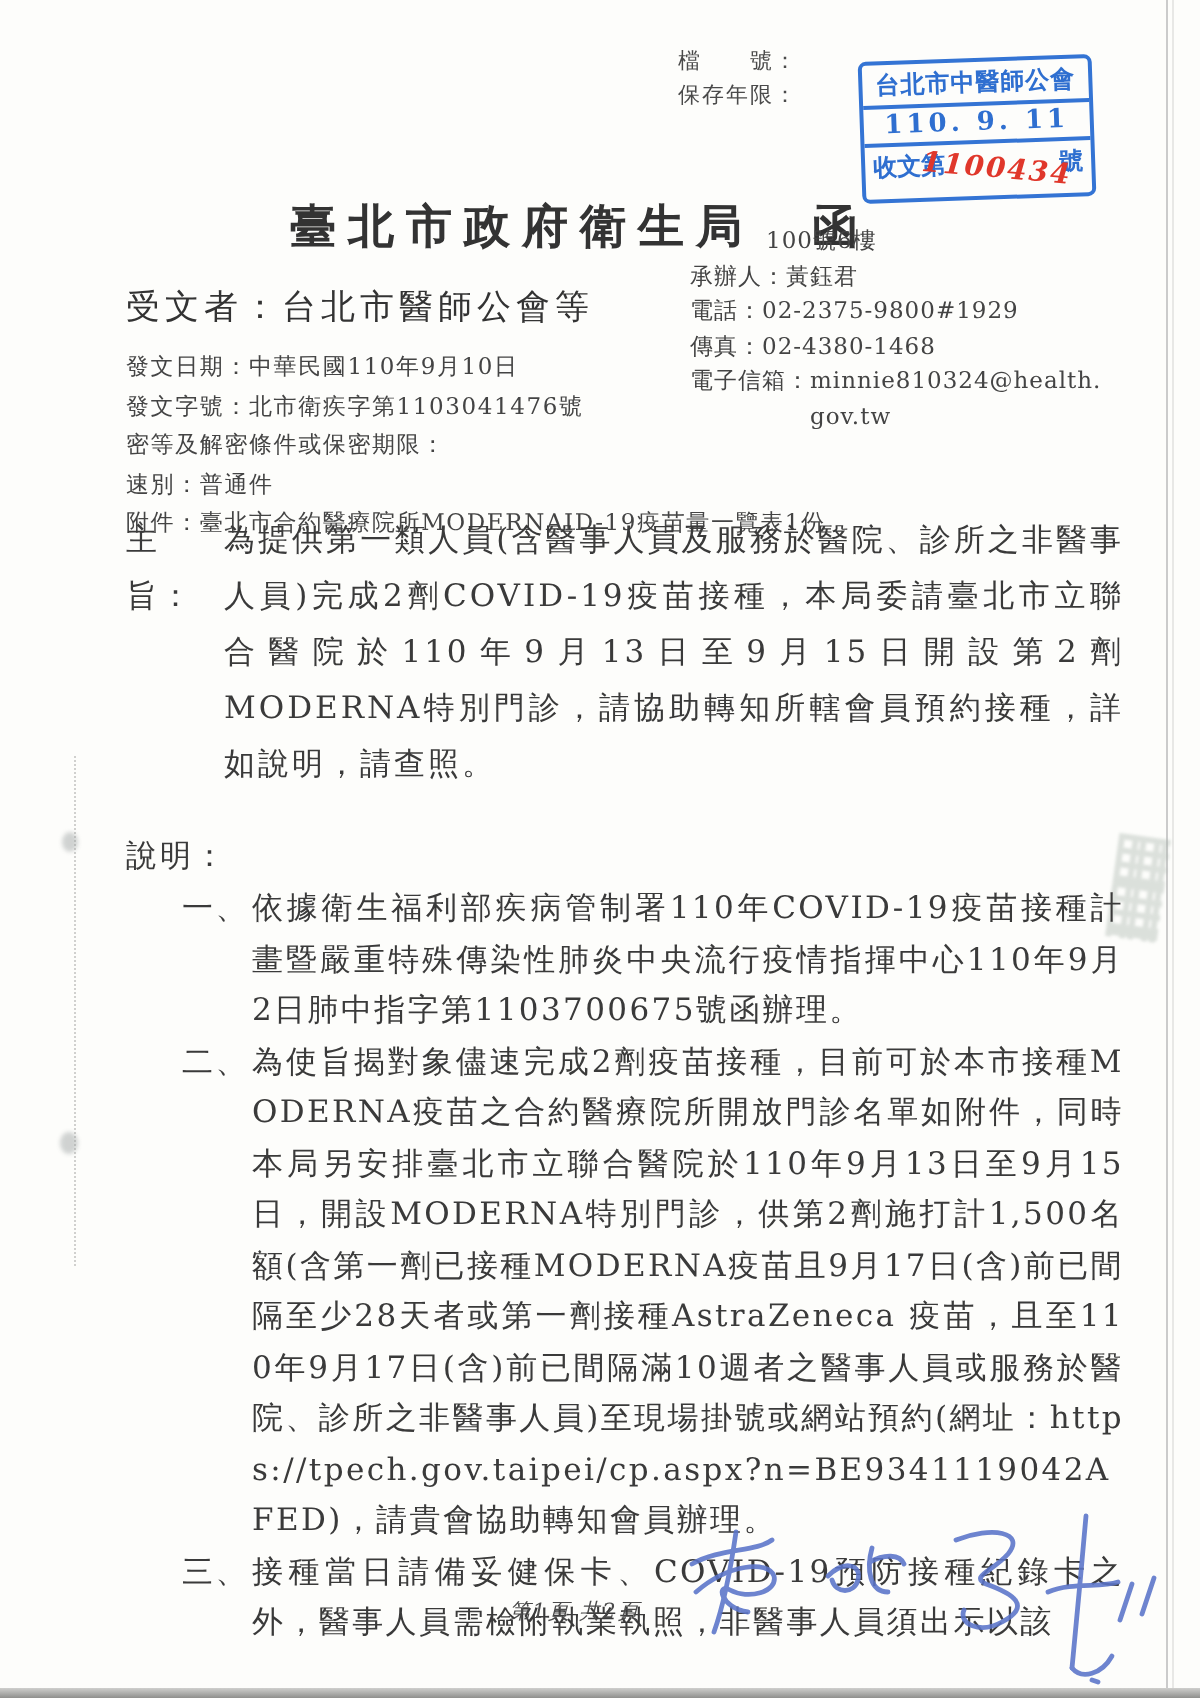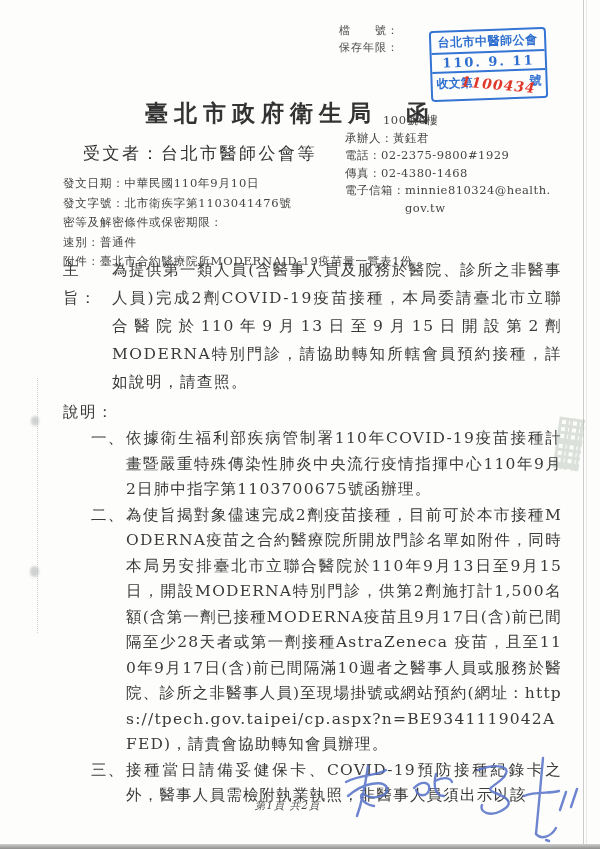--- a/index.html
+++ b/index.html
@@ -42,32 +42,32 @@
   .doc-title{left:0;right:20px;top:64px;text-align:center;
     font-size:23px;font-weight:600;letter-spacing:6px;color:#333;margin-top:34px;}
 
   
   .contact{left:345px;top:112px;font-size:11.5px;line-height:17.5px;
     color:#444;letter-spacing:.5px;}
   .indent3{padding-left:38px;}
   .indent5{padding-left:60px;}
 
   
-  .recipient{left:63px;top:142px;font-size:17px;letter-spacing:2.5px;color:#333;margin-left:20px;}
+  .recipient{left:63px;top:142px;font-size:17px;letter-spacing:2.5px;color:#333;}
 
   
   .meta{left:63px;top:174px;font-size:11.5px;line-height:19.5px;
     letter-spacing:.8px;color:#444;}
 
   
   .main{left:63px;top:256px;width:499px;}
   .subject{display:flex;font-size:15.5px;line-height:28px;letter-spacing:1.5px;}
   .subject-label{width:49px;flex:none;}
   .subject-text{flex:1;text-align:justify;text-align-last:left;}
-  .expl-label{font-size:15.5px;line-height:28px;letter-spacing:1.5px;margin-top:2px;}
+  .expl-label{font-size:15.5px;line-height:28px;letter-spacing:1.5px;margin-top:18px;}
   .expl-items{margin-left:28px;}
   .expl-item{display:flex;font-size:15.5px;line-height:25.5px;letter-spacing:1.2px;}
   .item-no{width:35px;flex:none;}
   .item-text{flex:1;text-align:justify;text-align-last:left;word-break:break-all;}
 
   
   .page-footer{left:0;right:25px;top:799px;text-align:center;
     font-size:10.5px;color:#4a4a4a;letter-spacing:1px;font-style:italic;}
 
   

